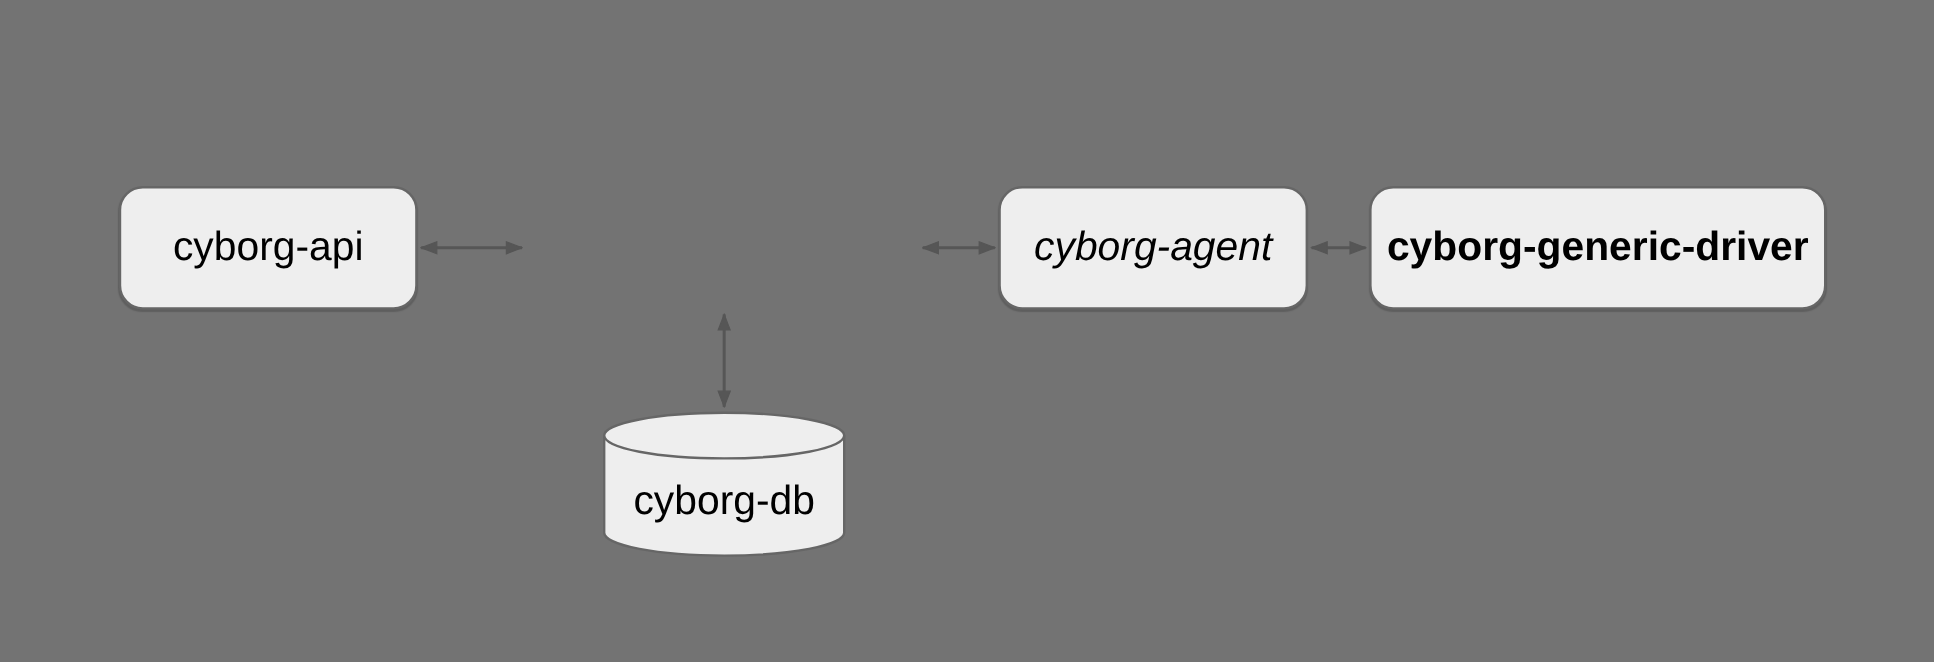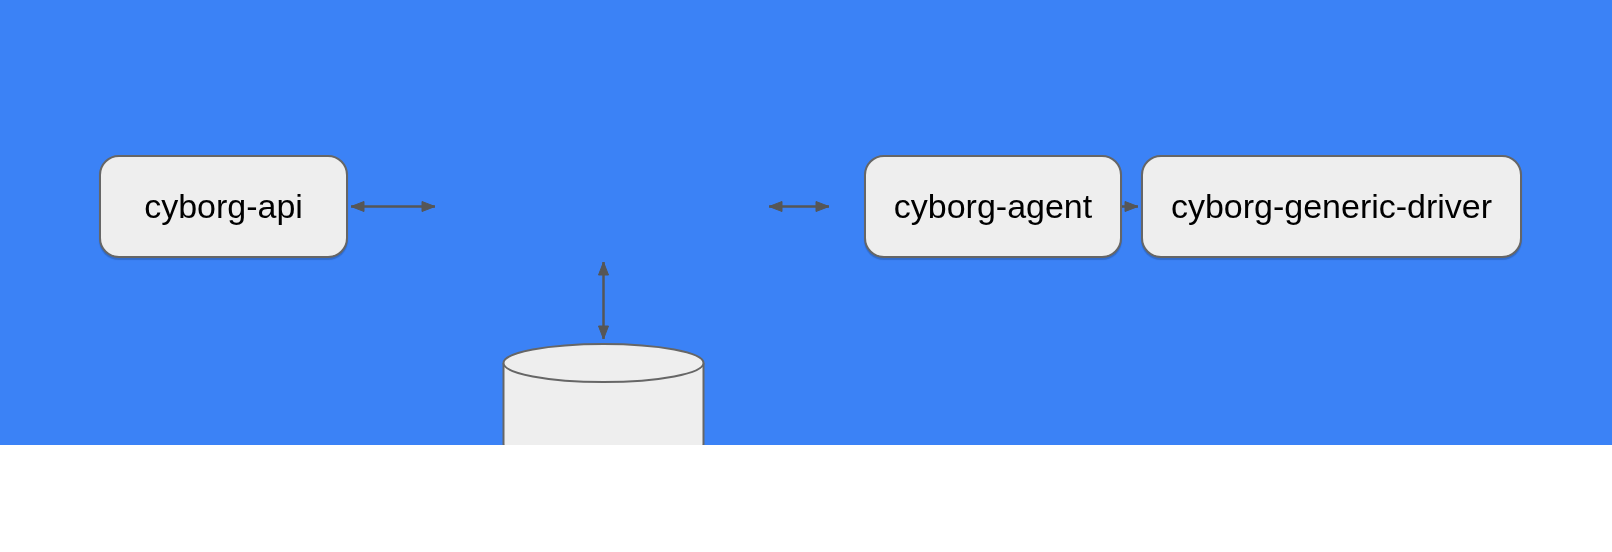--- a/index.html
+++ b/index.html
@@ -3,22 +3,22 @@
 <meta charset="utf-8">
 <style>
   html, body {
     margin: 0;
     padding: 0;
     background: #ffffff;
   }
   .canvas {
     position: relative;
     width: 1612px;
-    height: 445px;
-    background: #3b82f6;
+    height: 552px;
+    background: #737373;
     overflow: hidden;
     font-family: "Liberation Sans", "DejaVu Sans", sans-serif;
   }
   .edges-layer {
     position: absolute;
     left: 0;
     top: 0;
     width: 1612px;
     height: 552px;
     pointer-events: none;
@@ -37,22 +37,22 @@
     border: 2px solid #666666;
     border-radius: 20px;
     box-shadow: 0 2px 1px rgba(0,0,0,0.18);
     color: #000000;
     font-size: 34px;
     line-height: 1.1;
     white-space: nowrap;
   }
   .node-api       { left:  99px; top: 155px; width: 249px; height: 103px; }
   .node-conductor { left: 438px; top: 155px; width: 328px; height: 103px; }
-  .node-agent     { left: 864px; top: 155px; width: 258px; height: 103px; }
-  .node-driver    { left:1141px; top: 155px; width: 381px; height: 103px; }
+  .node-agent     { left: 832px; top: 155px; width: 258px; height: 103px; font-style: italic; }
+  .node-driver    { left:1141px; top: 155px; width: 381px; height: 103px; font-weight: bold; }
   .node-db {
     position: absolute;
     left: 501px; top: 342px;
     width: 205px; height: 124px;
     background: transparent;
     color: #000000;
     font-size: 34px;
   }
   .node-db svg { position: absolute; left: 0; top: 0; }
   .cyl-fill   { fill: #eeeeee; stroke: #666666; stroke-width: 2; }
@@ -105,15 +105,16 @@
 
   <div class="node node-driver">
     <span>cyborg-generic-driver</span>
   </div>
 
   <div class="node-db">
     <svg width="205" height="124" viewBox="0 0 205 124" xmlns="http://www.w3.org/2000/svg">
       <path class="cyl-fill" d="M2.5,21 L2.5,102 A100,19 0 0 0 202.5,102 L202.5,21"></path>
       <ellipse class="cyl-fill" cx="102.5" cy="21" rx="100" ry="19"></ellipse>
     </svg>
+    <span class="db-label">cyborg-db</span>
   </div>
 
 </div>
 
 </body></html>

